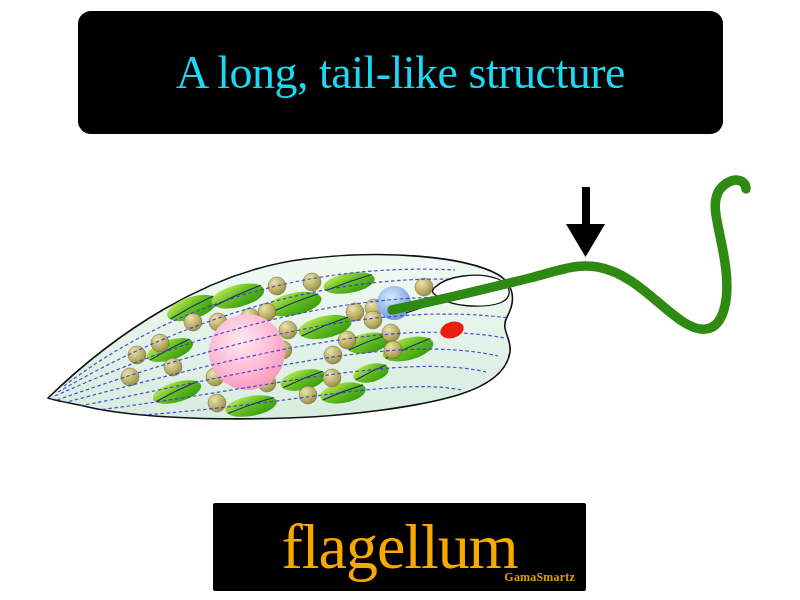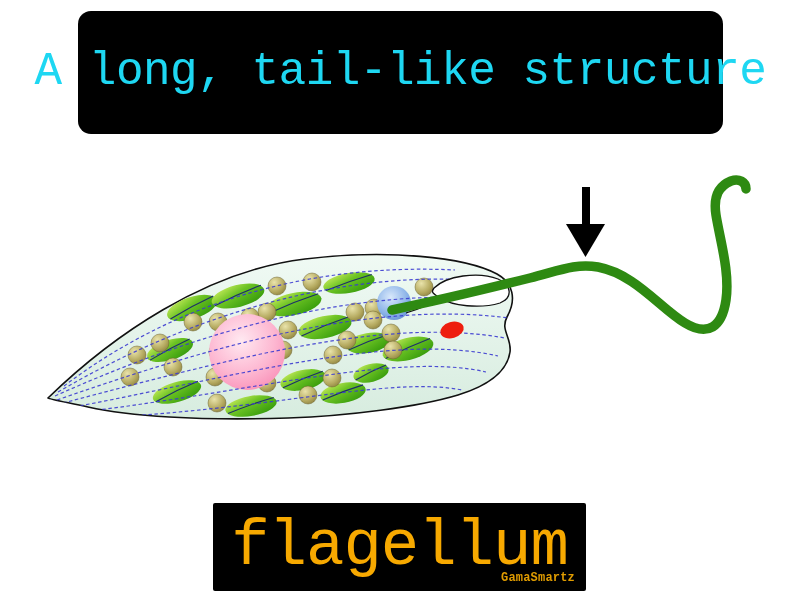--- a/index.html
+++ b/index.html
@@ -1,18 +1,18 @@
 <!DOCTYPE html>
 <html style="--page-bg: #ffffff; --banner-bg: #000000; --definition-text: #1ed7f2; --term-text: #f7a900; --watermark-text: #e09c00; --flagellum-green: #2e8a12; --stripe-blue: #3b3bd0; --eyespot-red: #ee1e0e; --arrow-black: #000000; --cell-fill-light: #eef9f2; --cell-fill-dark: #d9eee1; --chloroplast-green: #3f9e12; --granule-khaki: #b0a55e; --nucleus-pink: #f98cb4; --vacuole-blue: #5d8ed2;"><head>
 <meta charset="utf-8">
 <style>
   html,body{margin:0;padding:0;background:#fff;}
   .stage{position:relative;width:800px;height:600px;overflow:hidden;
          background:var(--page-bg,#ffffff);
-         font-family:Liberation Mono, monospace;}
+         font-family:Liberation Serif, serif;}
   .banner{position:absolute;background:var(--banner-bg,#000);}
   .definition-banner{left:78px;top:11px;width:645px;height:123px;border-radius:13px;
          display:flex;flex-direction:column;justify-content:center;align-items:center;}
   .definition-line{font-size:46px;line-height:57px;white-space:nowrap;
          color:var(--definition-text,#1ed7f2);letter-spacing:-0.5px;}
   .term-banner{left:213px;top:503px;width:373px;height:88px;border-radius:2px;
          display:flex;justify-content:center;align-items:center;}
   .term-label{font-size:64px;line-height:1;color:var(--term-text,#f7a900);letter-spacing:-1px;}
   .watermark{position:absolute;right:11px;bottom:6px;font-size:12px;font-weight:bold;
          color:var(--watermark-text,#e09c00);letter-spacing:0.2px;}

